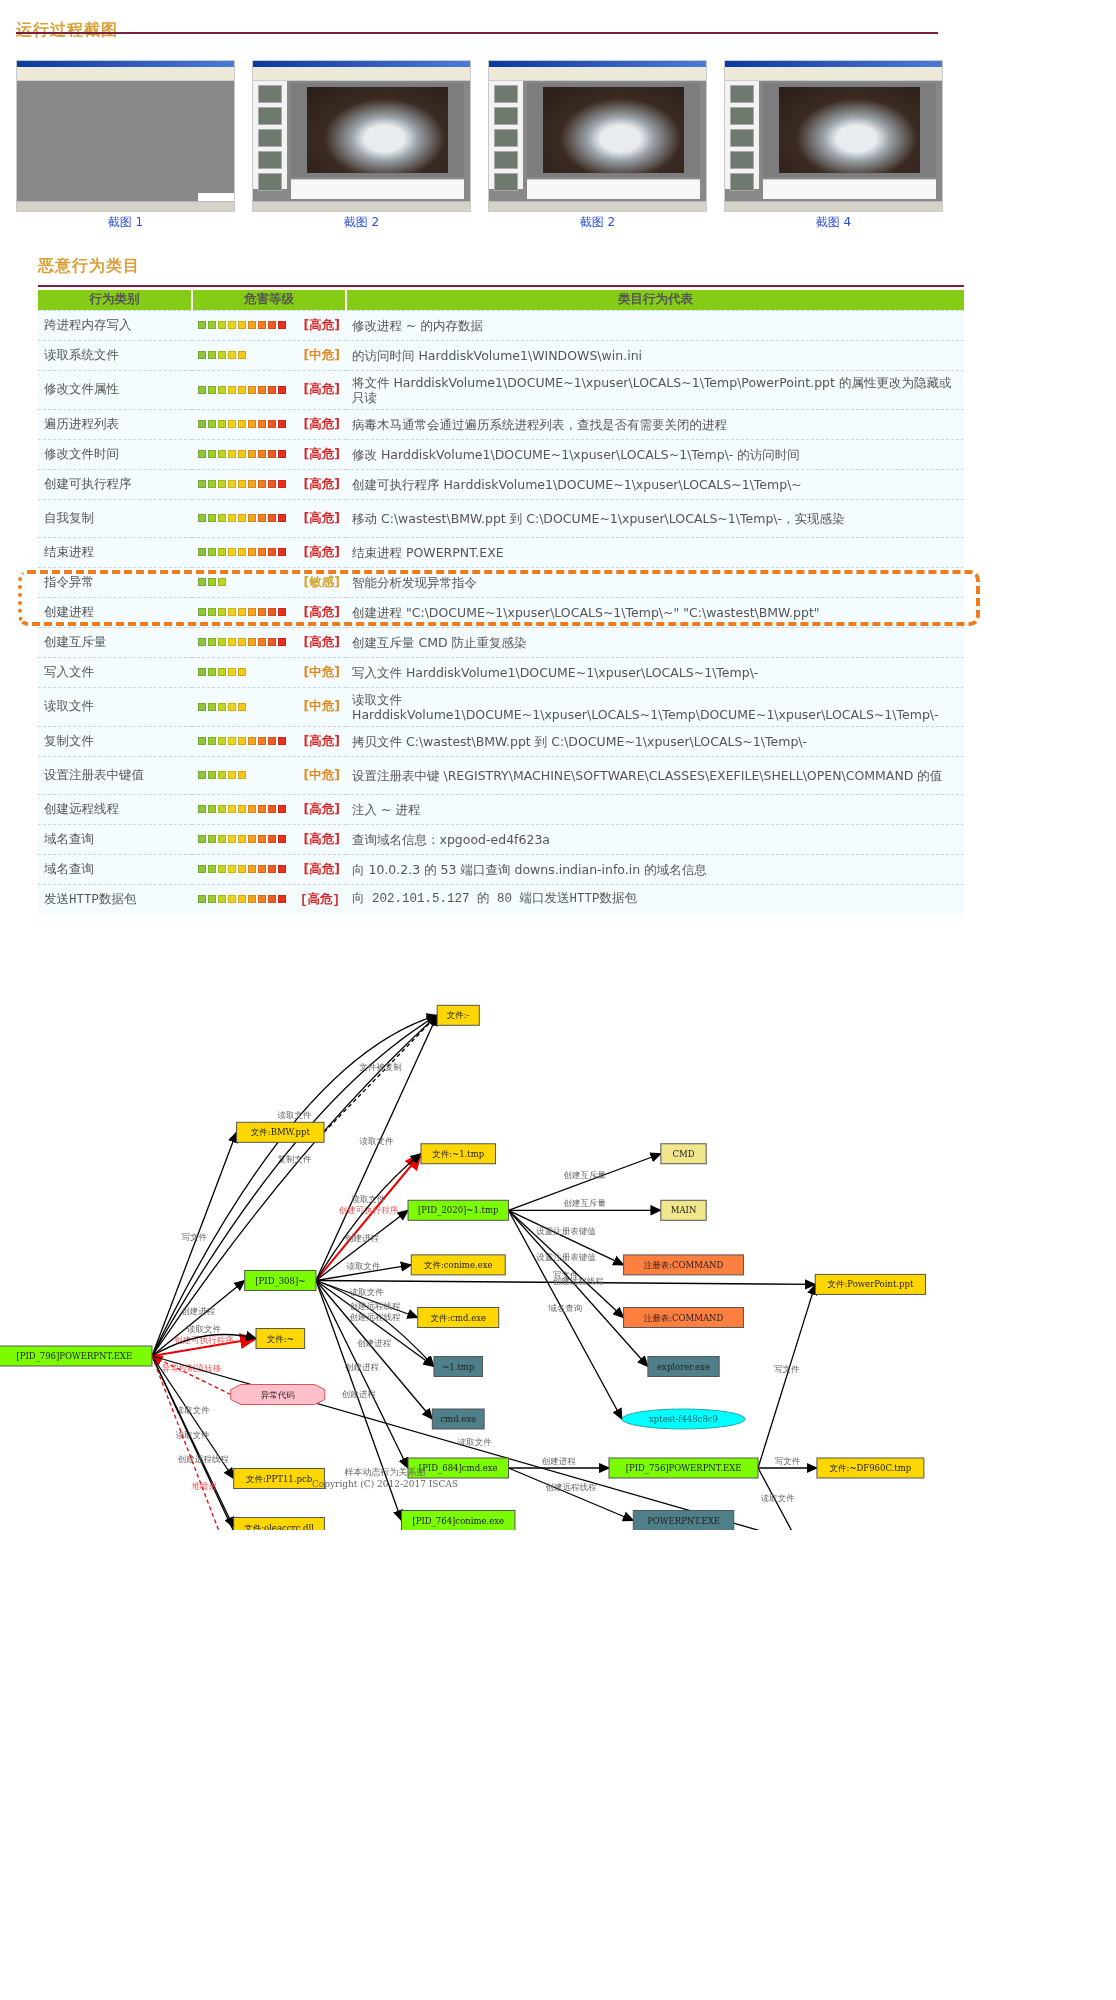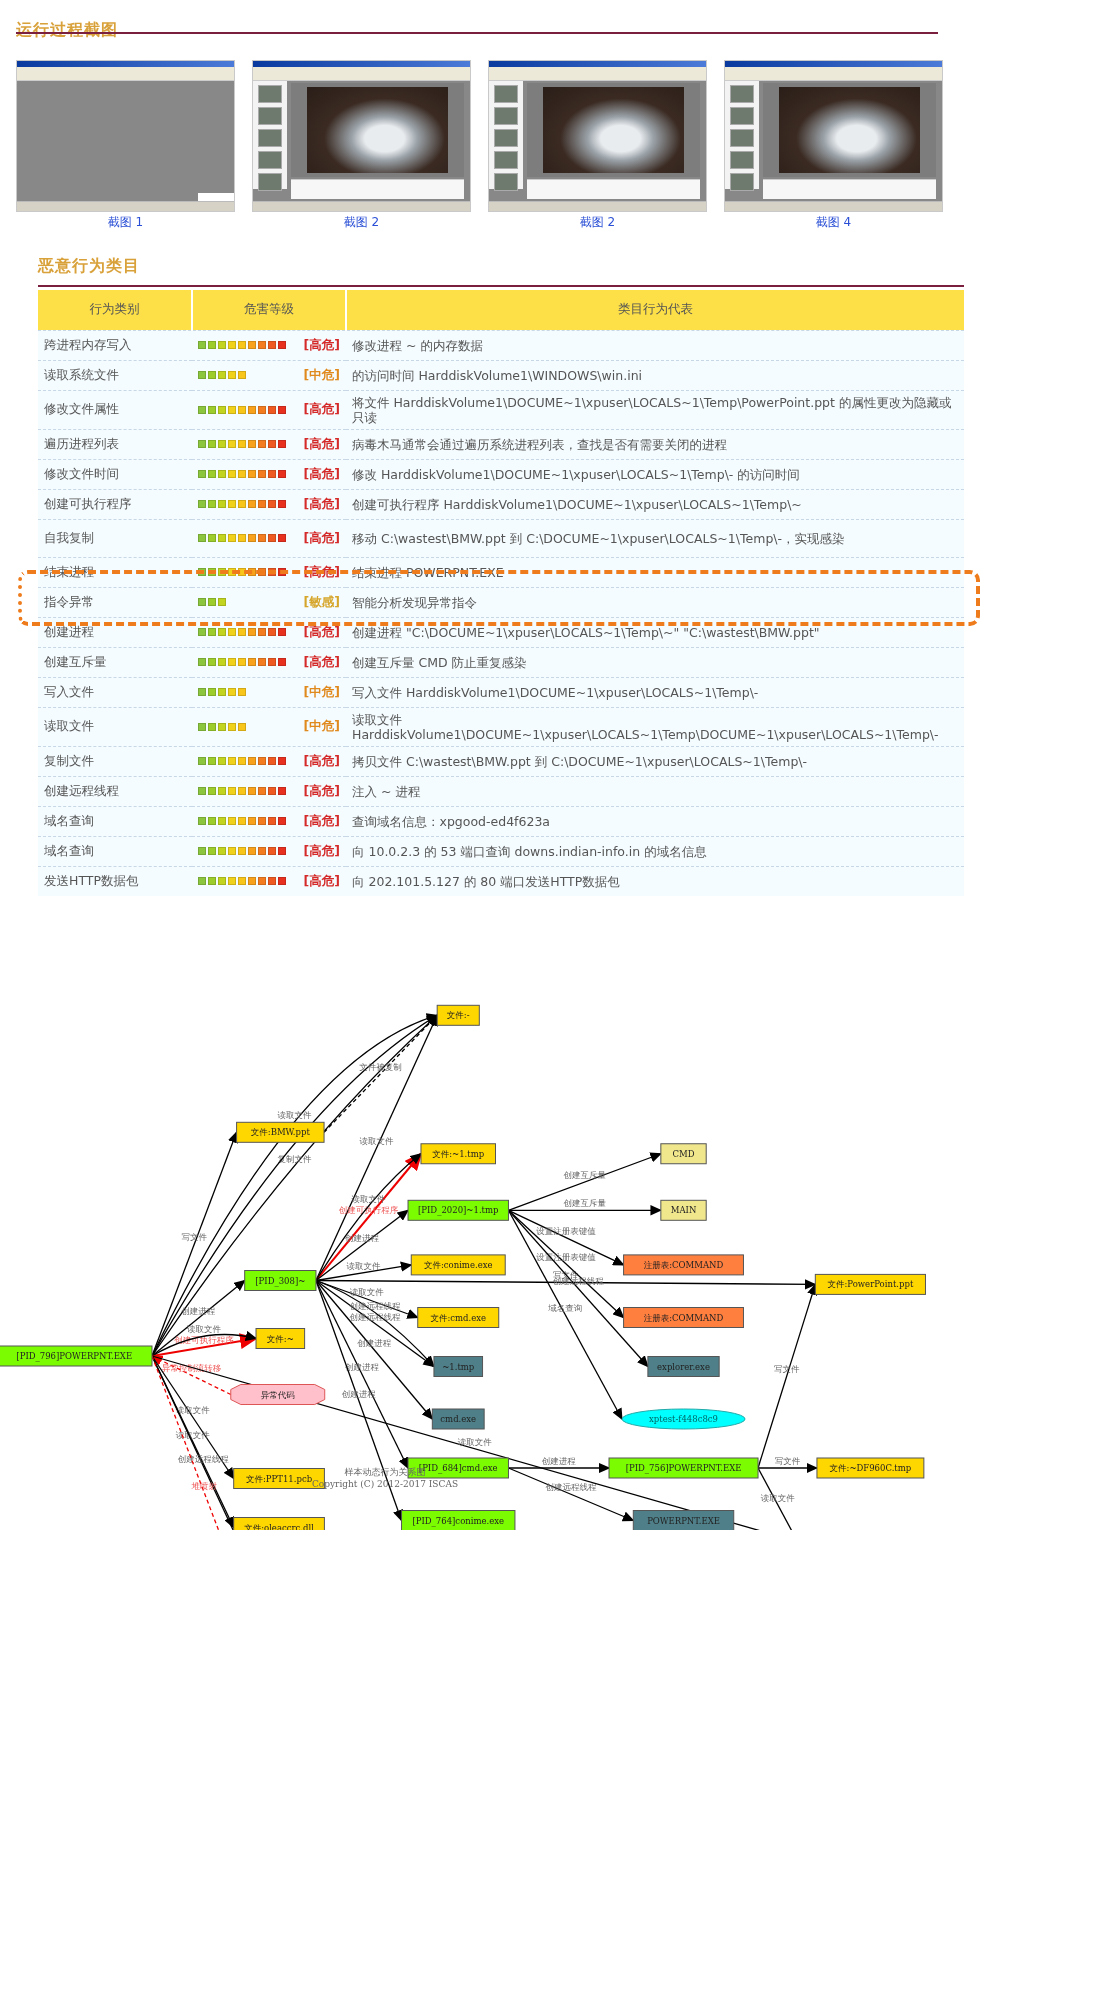--- a/index.html
+++ b/index.html
@@ -11,21 +11,21 @@
   .shot .menubar { height: 14px; background: #ece9d8; border-bottom: 1px solid #ccc; }
   .shot .side { position: absolute; left: 0; top: 20px; width: 34px; bottom: 22px; background: #f3f3f3; }
   .shot .side i { display: block; width: 24px; height: 18px; margin: 4px 5px; background: #6f7a6e; border: 1px solid #aaa; }
   .shot .slide { position: absolute; left: 38px; top: 22px; right: 6px; bottom: 34px; background: #7d7d7d; }
   .shot .pic { position: absolute; left: 16px; top: 4px; right: 16px; bottom: 4px; background: radial-gradient(ellipse at 55% 60%, #e9ecef 0 18%, #9aa2a8 30%, #3a2a22 55%, #2a1e18 100%); }
   .shot .taskbar { position: absolute; left: 0; right: 0; bottom: 0; height: 10px; background: #d6d3c6; border-top: 1px solid #bbb; }
   .shot .notes { position: absolute; left: 38px; right: 6px; bottom: 12px; height: 20px; background: #f7f7f7; border-top: 1px solid #ccc; }
   .shot.gray .blank { position: absolute; right: 0; bottom: 10px; width: 36px; height: 8px; background: #fff; }
   .shot-label { position: absolute; top: 214px; width: 219px; text-align: center; font-size: 12px; color: #2a4fd6; }
   table.beh { position: absolute; left: 38px; top: 290px; width: 926px; border-collapse: collapse; background: #f5fcff; font-size: 12.5px; }
-  table.beh th { height: 40px; background: #fde047; color: #555; font-weight: normal; border-left: 2px solid #fff; }
+  table.beh th { height: 20px; background: #84cc16; color: #555; font-weight: bold; border-left: 2px solid #fff; }
   table.beh th:first-child { border-left: none; }
   table.beh td { border-top: 1px dashed #c7d7e6; padding: 4px 6px; color: #555; vertical-align: middle; }
   table.beh td.cat { width: 154px; padding-left: 6px; }
   table.beh td.lvl { width: 154px; }
   table.beh td.desc { line-height: 15px; }
   .lvlwrap { display: flex; align-items: center; justify-content: space-between; padding-left: 0; }
   .bar { display: flex; gap: 2px; }
   .sq { width: 8px; height: 8px; border: 1px solid rgba(0,0,0,0.15); }
   .tag { font-weight: bold; font-size: 12.5px; }
   .dashbox { position: absolute; left: 18px; top: 570px; width: 962px; height: 56px; border: 4px dashed #ee7b1c; border-radius: 10px; border-left-style: dotted; pointer-events: none; }
@@ -366,20 +366,36 @@
               <span class="sq" style="background:#f7a11c"></span>
               <span class="sq" style="background:#f47c20"></span>
               <span class="sq" style="background:#ef5a23"></span>
               <span class="sq" style="background:#e8301f"></span>
             </span>
             <span class="tag" style="color:#d42a2a">[高危]</span>
           </div>
         </td>
         <td class="desc">拷贝文件 C:\wastest\BMW.ppt 到 C:\DOCUME~1\xpuser\LOCALS~1\Temp\-</td>
       </tr>
+      <tr style="height: 38px;">
+        <td class="cat">设置注册表中键值</td>
+        <td class="lvl">
+          <div class="lvlwrap">
+            <span class="bar">
+              <span class="sq" style="background:#8cc63f"></span>
+              <span class="sq" style="background:#9ccd2c"></span>
+              <span class="sq" style="background:#c2d41f"></span>
+              <span class="sq" style="background:#f0d21c"></span>
+              <span class="sq" style="background:#f8c61a"></span>
+            </span>
+            <span class="tag" style="color:#e08a1e">[中危]</span>
+          </div>
+        </td>
+        <td class="desc">设置注册表中键 \REGISTRY\MACHINE\SOFTWARE\CLASSES\EXEFILE\SHELL\OPEN\COMMAND 的值</td>
+      </tr>
       <tr style="height: 30px;">
         <td class="cat">创建远程线程</td>
         <td class="lvl">
           <div class="lvlwrap">
             <span class="bar">
               <span class="sq" style="background:#8cc63f"></span>
               <span class="sq" style="background:#9ccd2c"></span>
               <span class="sq" style="background:#c2d41f"></span>
               <span class="sq" style="background:#f0d21c"></span>
               <span class="sq" style="background:#f8c61a"></span>
@@ -426,21 +442,21 @@
               <span class="sq" style="background:#f7a11c"></span>
               <span class="sq" style="background:#f47c20"></span>
               <span class="sq" style="background:#ef5a23"></span>
               <span class="sq" style="background:#e8301f"></span>
             </span>
             <span class="tag" style="color:#d42a2a">[高危]</span>
           </div>
         </td>
         <td class="desc">向 10.0.2.3 的 53 端口查询 downs.indian-info.in 的域名信息</td>
       </tr>
-      <tr style="height: 30px;">
+      <tr style="height: 30px; font-family: Liberation Mono, monospace;">
         <td class="cat">发送HTTP数据包</td>
         <td class="lvl">
           <div class="lvlwrap">
             <span class="bar">
               <span class="sq" style="background:#8cc63f"></span>
               <span class="sq" style="background:#9ccd2c"></span>
               <span class="sq" style="background:#c2d41f"></span>
               <span class="sq" style="background:#f0d21c"></span>
               <span class="sq" style="background:#f8c61a"></span>
               <span class="sq" style="background:#f7a11c"></span>

